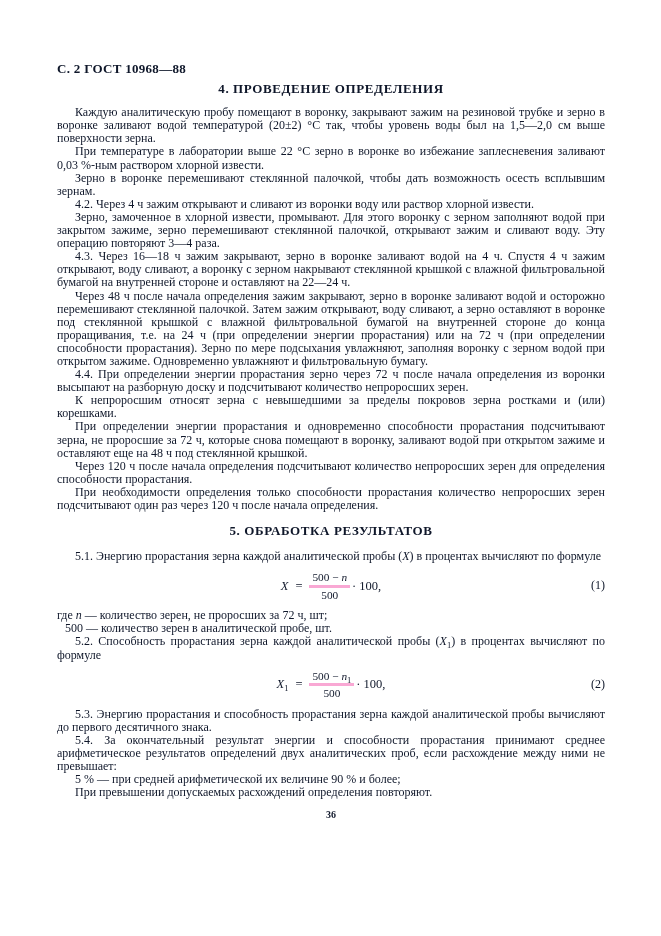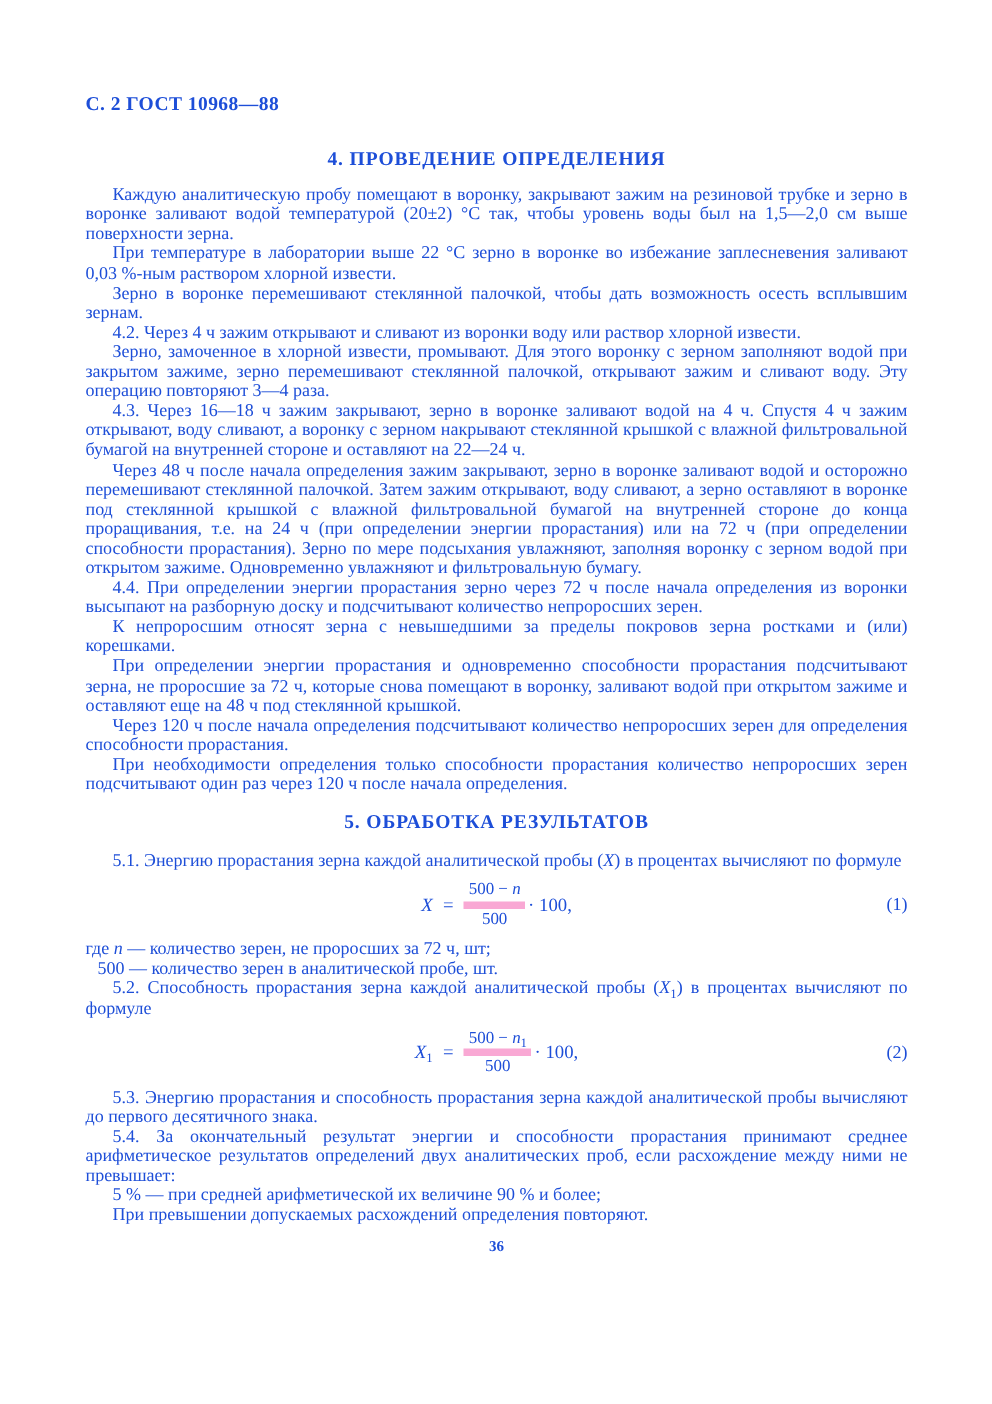--- a/index.html
+++ b/index.html
@@ -12,32 +12,32 @@
     width: 661px;
     height: 936px;
     background: #ffffff;
     overflow: hidden;
   }
   .content {
     position: absolute;
     left: 57px;
     top: 62px;
     width: 548px;
-    color: #1d4ed8;
+    color: #0f172a;
     font-family: "Liberation Serif", "DejaVu Serif", serif;
     font-size: 12px;
     line-height: 13.1px;
   }
   .doc-header {
     font-weight: bold;
     font-size: 13px;
     letter-spacing: 0.3px;
   }
   .section-title {
-    margin: 24px 0 11px 0;
+    margin: 7px 0 11px 0;
     text-align: center;
     font-weight: bold;
     font-size: 13px;
     letter-spacing: 0.6px;
   }
   .section-title.second {
     margin: 12px 0 13px 0;
   }
   p.body {
     margin: 0;
@@ -73,21 +73,21 @@
   .f-eq { margin: 0 7px; }
   .f-mult { margin-left: 2px; white-space: pre; }
   .frac {
     display: inline-flex;
     flex-direction: column;
     align-items: center;
     font-size: 11.3px;
     line-height: 12.5px;
   }
   .frac .num {
-    border-bottom: 5px solid #f9a8d4;
+    border-bottom: 3px solid #f9a8d4;
     padding: 0 3px 1px 3px;
     white-space: pre;
   }
   .frac .den { padding-top: 1px; }
   .eq-label {
     position: absolute;
     right: 0;
     top: 50%;
     transform: translateY(-50%);
     font-size: 12px;

